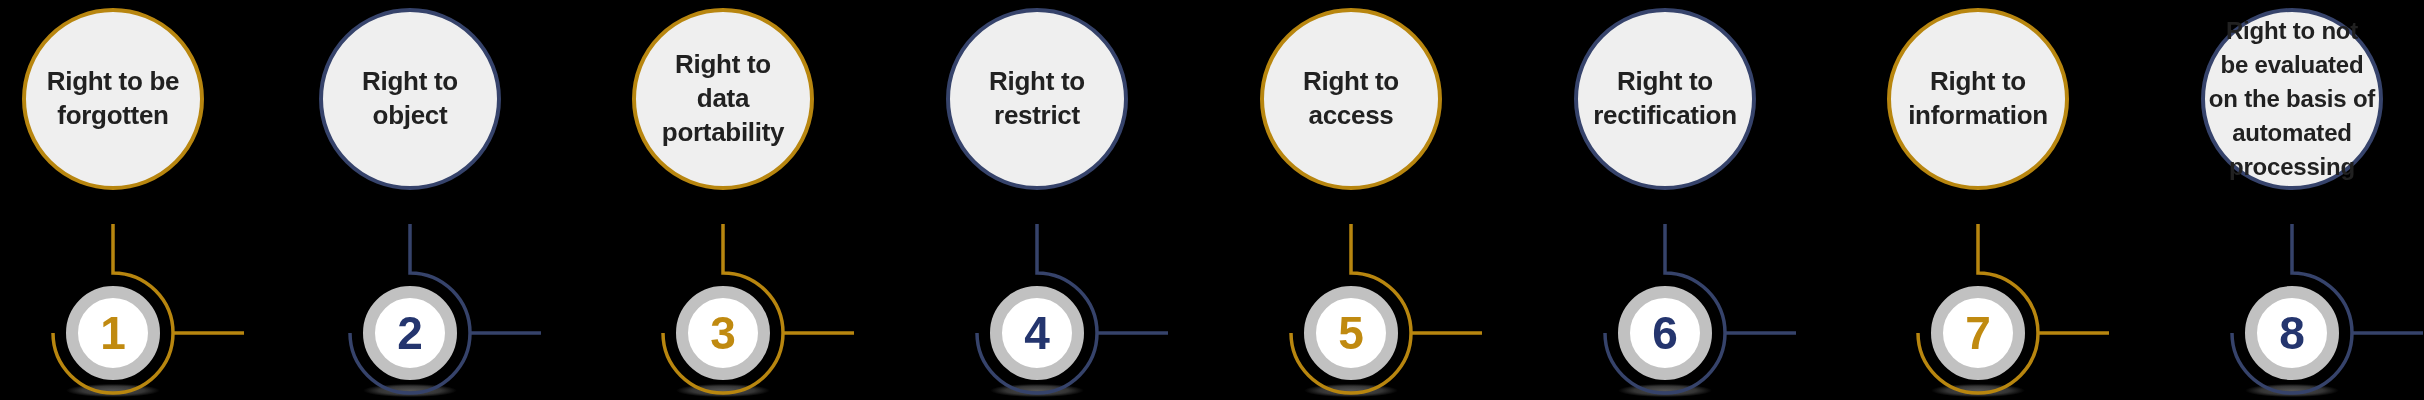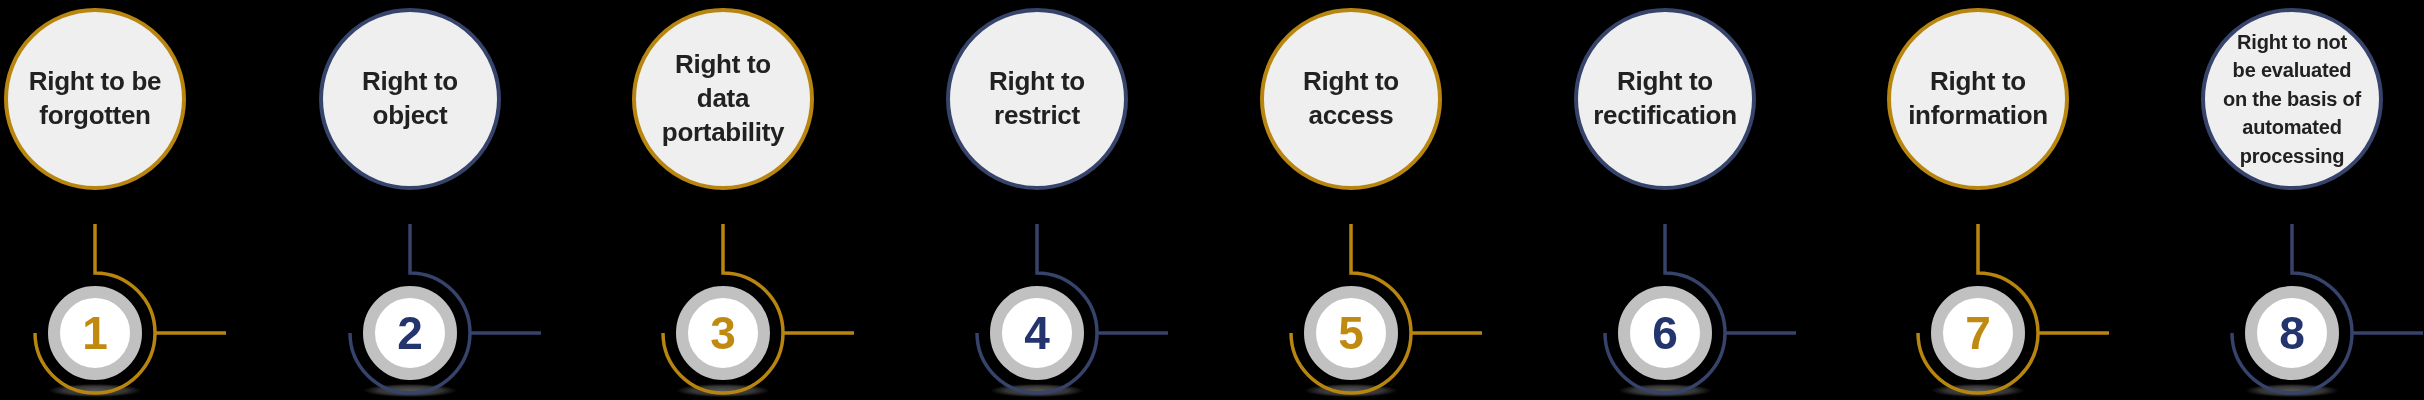--- a/index.html
+++ b/index.html
@@ -6,21 +6,21 @@
   body {
     width: 2424px; height: 400px;
     background: var(--background, #000);
     overflow: hidden;
     position: relative;
     font-family: "Liberation Sans", "DejaVu Sans", sans-serif;
   }
   .diagram { position: absolute; left: 0; top: 0; width: 2424px; height: 400px; }
 
   .group { position: absolute; top: 0; width: 260px; height: 400px; }
-  .group:nth-child(1) { left: 0; }
+  .group:nth-child(1) { left: 18px; }
   .group:nth-child(2) { left: 315px; }
   .group:nth-child(3) { left: 628px; }
   .group:nth-child(4) { left: 942px; }
   .group:nth-child(5) { left: 1256px; }
   .group:nth-child(6) { left: 1570px; }
   .group:nth-child(7) { left: 1883px; }
   .group:nth-child(8) { left: 2197px; }
 
   .theme-gold { --accent: var(--gold_line, #B8860F); --num: var(--gold_number, #C08A10); }
   .theme-navy { --accent: var(--navy_line, #36436B); --num: var(--navy_number, #24356E); }
@@ -35,21 +35,21 @@
     text-align: center;
   }
   .label {
     white-space: pre-line;
     font-weight: 700;
     font-size: 26px;
     line-height: 1.3;
     color: var(--label_text, #212121);
     letter-spacing: -0.3px;
   }
-  .small-label .label { font-size: 20px; line-height: 1.42; letter-spacing: -0.2px; }
+  .small-label .label { font-size: 24px; line-height: 1.42; letter-spacing: -0.2px; }
 
   .shadow {
     position: absolute; left: 35px; top: 382px;
     width: 120px; height: 17px;
     background: radial-gradient(ellipse 50% 50% at center,
                 rgba(120,120,120,0.70) 0%,
                 rgba(95,95,95,0.55) 52%,
                 rgba(0,0,0,0) 78%);
   }
   .connector { position: absolute; left: 0; top: 220px; width: 260px; height: 180px; }

